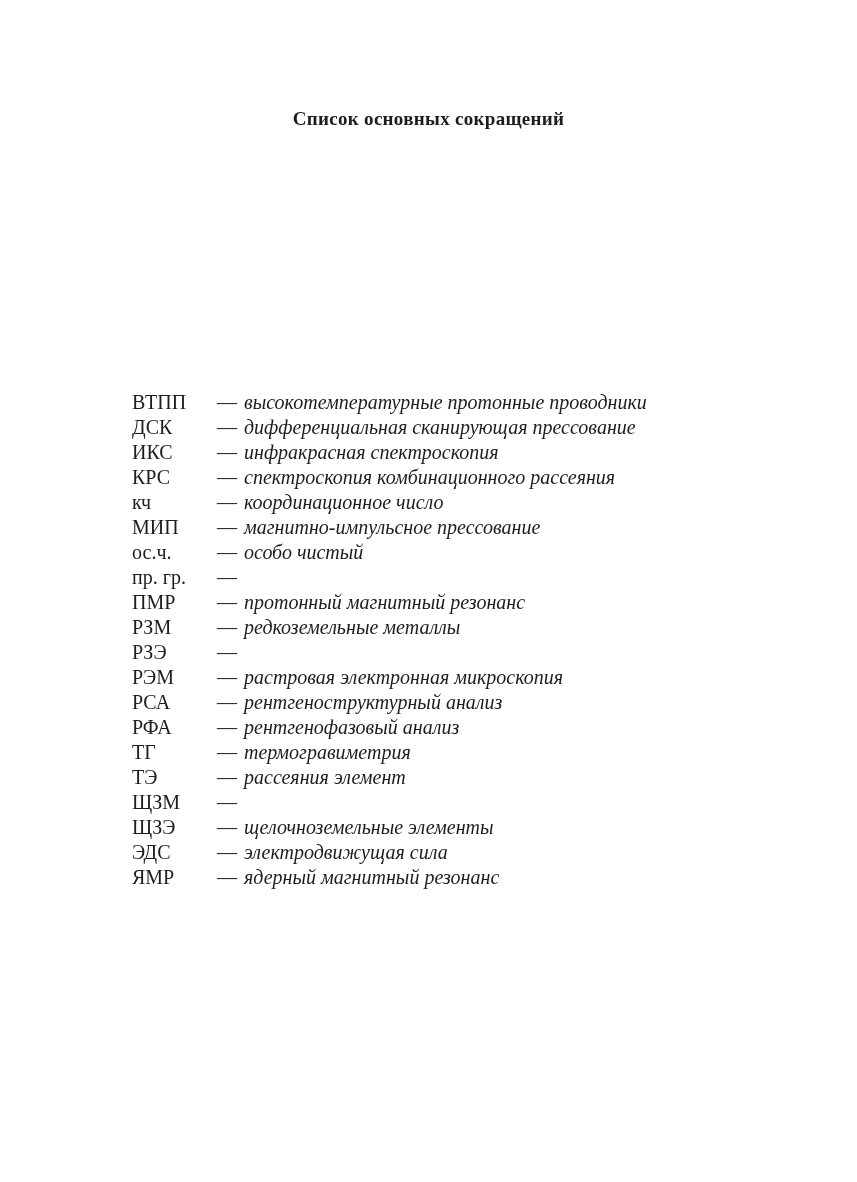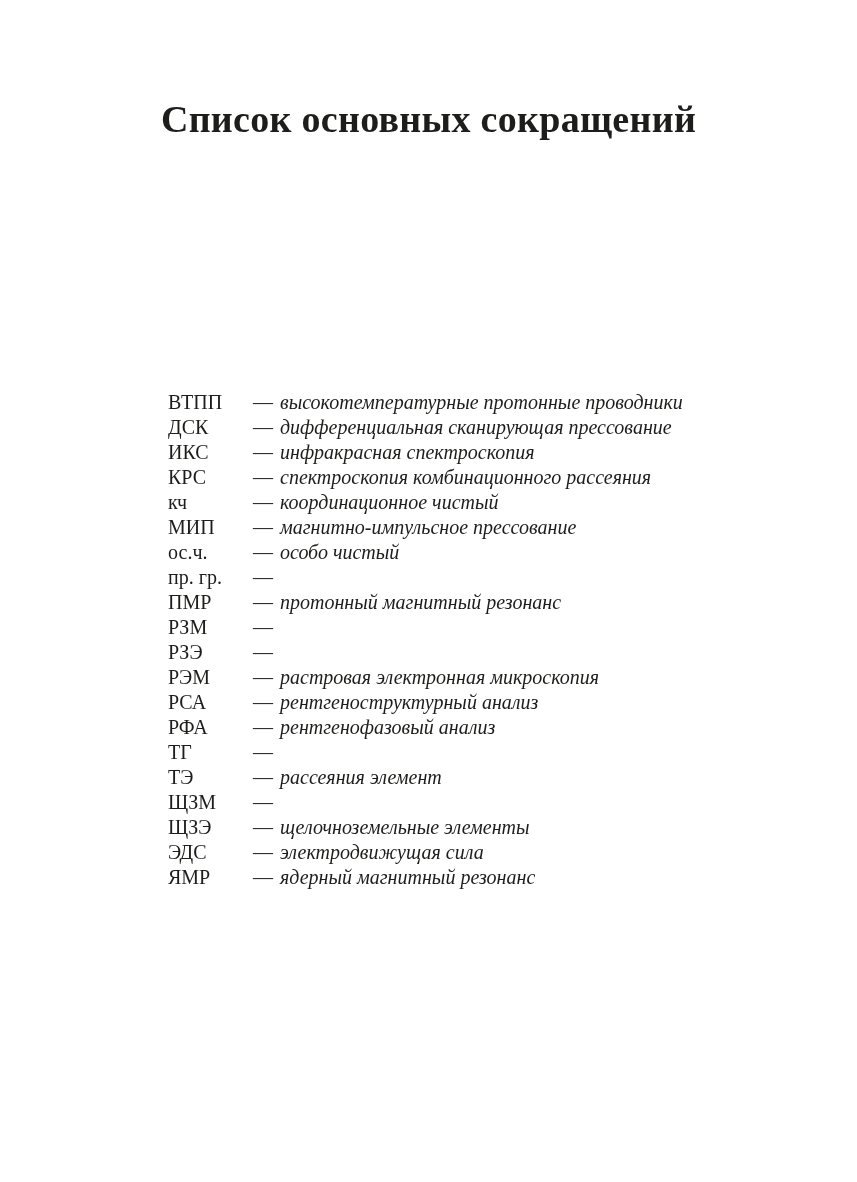--- a/index.html
+++ b/index.html
@@ -13,41 +13,40 @@
   }
   .page {
     position: relative;
     width: 857px;
     height: 1182px;
     background: #ffffff;
   }
   .page-title {
     margin-top: 102px;
     text-align: center;
-    font-size: 38px;
+    font-size: 19px;
     font-weight: bold;
     line-height: 34px;
     letter-spacing: 0.3px;
   }
   .abbr-list {
     position: absolute;
     top: 288px;
     left: 132px;
     width: 560px;
     font-size: 20px;
   }
   .abbr-row {
     display: flex;
     align-items: baseline;
     line-height: 25px;
   }
   .abbr-term {
     flex: 0 0 85px;
     white-space: nowrap;
-    margin-left: 36px;
   }
   .abbr-dash {
     flex: 0 0 auto;
     padding-right: 7px;
   }
   .abbr-def {
     flex: 1 1 auto;
     font-style: italic;
   }
 </style>
@@ -79,21 +78,21 @@
 
   <div class="abbr-row">
     <span class="abbr-term">КРС</span>
     <span class="abbr-dash">—</span>
     <span class="abbr-def">спектроскопия комбинационного рассеяния</span>
   </div>
 
   <div class="abbr-row">
     <span class="abbr-term">кч</span>
     <span class="abbr-dash">—</span>
-    <span class="abbr-def">координационное чистый</span>
+    <span class="abbr-def">координационное число</span>
   </div>
 
   <div class="abbr-row">
     <span class="abbr-term">МИП</span>
     <span class="abbr-dash">—</span>
     <span class="abbr-def">магнитно-импульсное прессование</span>
   </div>
 
   <div class="abbr-row">
     <span class="abbr-term">ос.ч.</span>
@@ -108,20 +107,21 @@
 
   <div class="abbr-row">
     <span class="abbr-term">ПМР</span>
     <span class="abbr-dash">—</span>
     <span class="abbr-def">протонный магнитный резонанс</span>
   </div>
 
   <div class="abbr-row">
     <span class="abbr-term">РЗМ</span>
     <span class="abbr-dash">—</span>
+    <span class="abbr-def">редкоземельные металлы</span>
   </div>
 
   <div class="abbr-row">
     <span class="abbr-term">РЗЭ</span>
     <span class="abbr-dash">—</span>
   </div>
 
   <div class="abbr-row">
     <span class="abbr-term">РЭМ</span>
     <span class="abbr-dash">—</span>
@@ -136,20 +136,21 @@
 
   <div class="abbr-row">
     <span class="abbr-term">РФА</span>
     <span class="abbr-dash">—</span>
     <span class="abbr-def">рентгенофазовый анализ</span>
   </div>
 
   <div class="abbr-row">
     <span class="abbr-term">ТГ</span>
     <span class="abbr-dash">—</span>
+    <span class="abbr-def">термогравиметрия</span>
   </div>
 
   <div class="abbr-row">
     <span class="abbr-term">ТЭ</span>
     <span class="abbr-dash">—</span>
     <span class="abbr-def">рассеяния элемент</span>
   </div>
 
   <div class="abbr-row">
     <span class="abbr-term">ЩЗМ</span>

